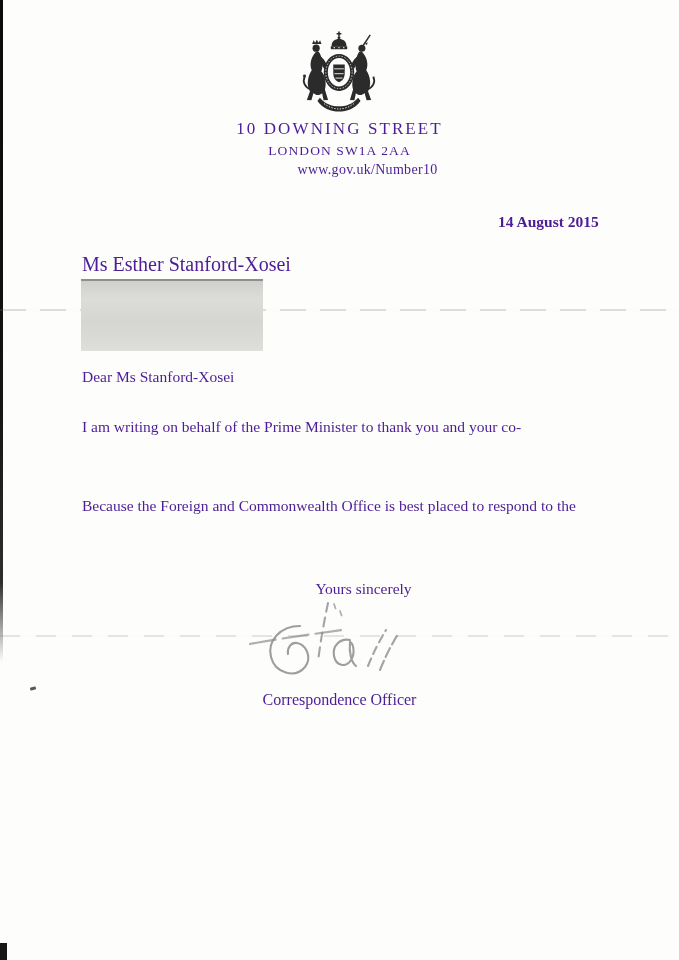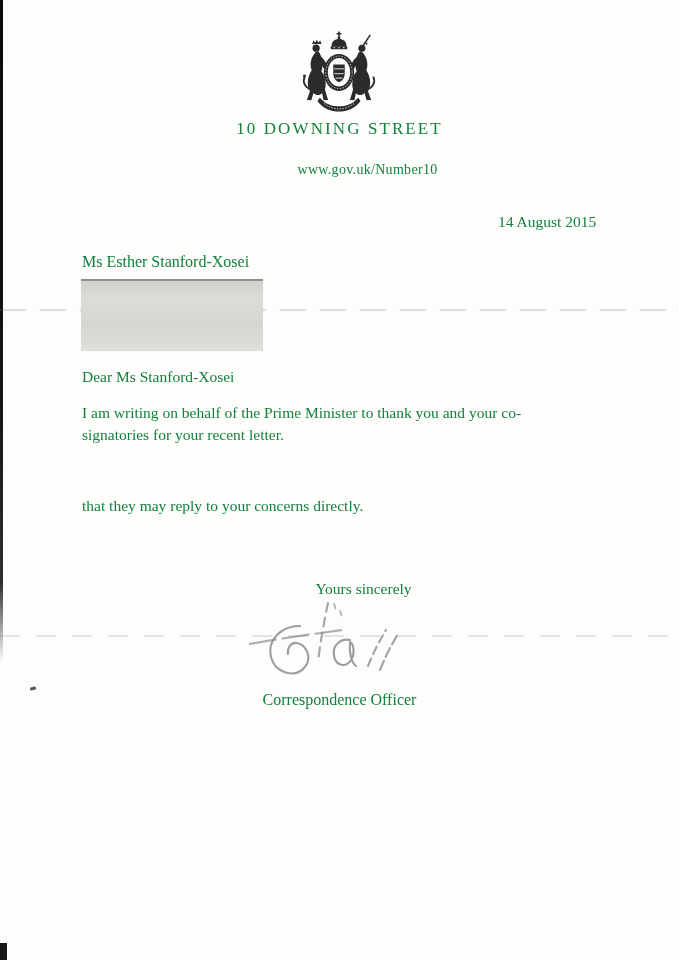--- a/index.html
+++ b/index.html
@@ -1,18 +1,18 @@
 <!DOCTYPE html>
 <html><head>
 <meta charset="utf-8">
 <style>
   html,body{margin:0;padding:0;background:#ffffff;}
   .page{
     position:relative;width:679px;height:960px;overflow:hidden;
-    background:#fdfdfc;color:#15803d;
+    background:#fdfdfc;color:#4c1d95;
     font-family:"Liberation Serif", serif;
   }
   
   .edge{position:absolute;left:0;top:0;width:3px;height:662px;
     background:linear-gradient(180deg,#0b0b0b 0%,#141414 60%,#2e2e2e 88%,rgba(60,60,60,0) 100%);}
   .corner-mark{position:absolute;left:0;top:943px;width:7px;height:17px;background:#161616;}
   .speck{position:absolute;left:30px;top:687px;width:6px;height:3px;background:#5a5a5a;
     border-radius:1px;transform:rotate(-14deg);}
   .fold{position:absolute;left:0;width:679px;height:2px;opacity:.5;}
   .fold1{top:309px;background:repeating-linear-gradient(90deg,
@@ -20,31 +20,31 @@
   .fold2{top:635px;background:repeating-linear-gradient(90deg,
       rgba(120,120,120,.38) 0 20px, rgba(210,210,210,.05) 20px 36px);}
   
   .crest{position:absolute;left:295px;top:29px;width:88px;height:92px;}
   .lh{position:absolute;left:0;width:679px;text-align:center;}
   .lh-name{top:119px;font-size:17px;letter-spacing:2.1px;}
   .lh-post{top:143px;font-size:13.5px;letter-spacing:1.1px;}
   .lh-web{top:162px;font-size:14px;letter-spacing:.3px;margin-left:28px;}
   
   .from-line{position:absolute;left:83px;top:206px;font-size:13.5px;}
-  .date{position:absolute;left:498px;top:213px;font-size:15.5px;}
+  .date{position:absolute;left:498px;top:213px;font-size:15.5px;font-weight:bold;}
   
-  .recipient{position:absolute;left:82px;top:253px;font-size:16px;}
+  .recipient{position:absolute;left:82px;top:253px;font-size:20px;}
   .redact{position:absolute;left:81px;top:279px;width:182px;height:70px;
     background:linear-gradient(180deg,#cfcfcc 0%,#dcdcd9 25%,#d5d5d2 60%,#dededb 100%);
     border-top:2px solid #8f8f8c;}
   
   .body-line{white-space:nowrap;font-size:15.5px;line-height:21.6px;}
   .salutation{position:absolute;left:82px;top:366px;}
   .para{position:absolute;left:82px;}
-  .p1{top:402px;} .p2{top:456px;} .p3{top:495px;}
+  .p1{top:416px;} .p2{top:456px;} .p3{top:495px;}
   .closing{position:absolute;left:0;width:679px;top:580px;text-align:center;
     font-size:15.5px;padding-left:24px;}
   .signature{position:absolute;left:238px;top:596px;width:162px;height:96px;}
   .signer{position:absolute;left:0;width:679px;top:691px;text-align:center;font-size:16px;}
 </style>
 </head>
 <body>
 
 <div class="page">
 
@@ -82,37 +82,37 @@
         <path d="M75.5,23 C81.5,29 84,37 81,44.5 C86,52 87,61.5 83,68.5 L86.5,78.5 L81.4,78.8 L79,70.5 C76,73.5 72,73.5 69.2,70.8 L67.5,78.8 L62.4,78.5 L66,66.5 C63.8,58.5 66,50 70,46 C67,38 69.5,28.5 73,23.5 Z"></path>
         <path d="M73.5,27 C68.5,30 65,34.5 63.7,39.5 L67.2,42.5 C70,37.5 73,32.5 75.2,29.5 Z"></path>
         <path d="M82.5,66 C88.5,64.5 91.7,58 89,51.8" fill="none" stroke="#2b2b2b" stroke-width="2.1"></path>
       </g>
       <path d="M25.5,79.5 C32,88.5 41,91.5 50,91.5 C59,91.5 68,88.5 74.5,79.5 L71.8,75.8 C65,83.5 57.5,85.6 50,85.6 C42.5,85.6 35,83.5 28.2,75.8 Z" fill="#2b2b2b"></path>
       <path d="M33,82.5 C39,87 45,88.6 50,88.6 C55,88.6 61,87 67,82.5" stroke="#fdfdfc" stroke-width="1" stroke-dasharray="1.5 1.7" fill="none"></path>
     </svg>
   </div>
 
   <div class="lh lh-name">10 DOWNING STREET</div>
+  <div class="lh lh-post">LONDON SW1A 2AA</div>
   <div class="lh lh-web">www.gov.uk/Number10</div>
 
   <div class="date">14 August 2015</div>
 
   <div class="recipient">Ms Esther Stanford-Xosei</div>
   <div class="redact"></div>
 
   <div class="salutation body-line">Dear Ms Stanford-Xosei</div>
 
   <div class="para p1">
     <div class="body-line">I am writing on behalf of the Prime Minister to thank you and your co-</div>
-    <div class="body-line">signatories for your recent letter.</div>
   </div>
 
 
   <div class="para p3">
-    <div class="body-line">that they may reply to your concerns directly.</div>
+    <div class="body-line">Because the Foreign and Commonwealth Office is best placed to respond to the</div>
   </div>
 
   <div class="closing">Yours sincerely</div>
 
   <div class="signature">
     <svg viewBox="0 0 162 96" width="162" height="96" aria-hidden="true">
       <g fill="none" stroke="#8d8d8d" stroke-width="2.1" stroke-linecap="round">
         <path d="M62,30 C42,30 29,45 33,61 C37,77 57,83 67,71 C74,62 69,49 59,47 C53,46 49,52 50,58" opacity=".85"></path>
         <path d="M12,48 C45,42 75,38 104,34" stroke-dasharray="26 7" opacity=".7"></path>
         <path d="M90,7 C86,26 82,48 80,66" stroke-dasharray="9 6" opacity=".8"></path>

